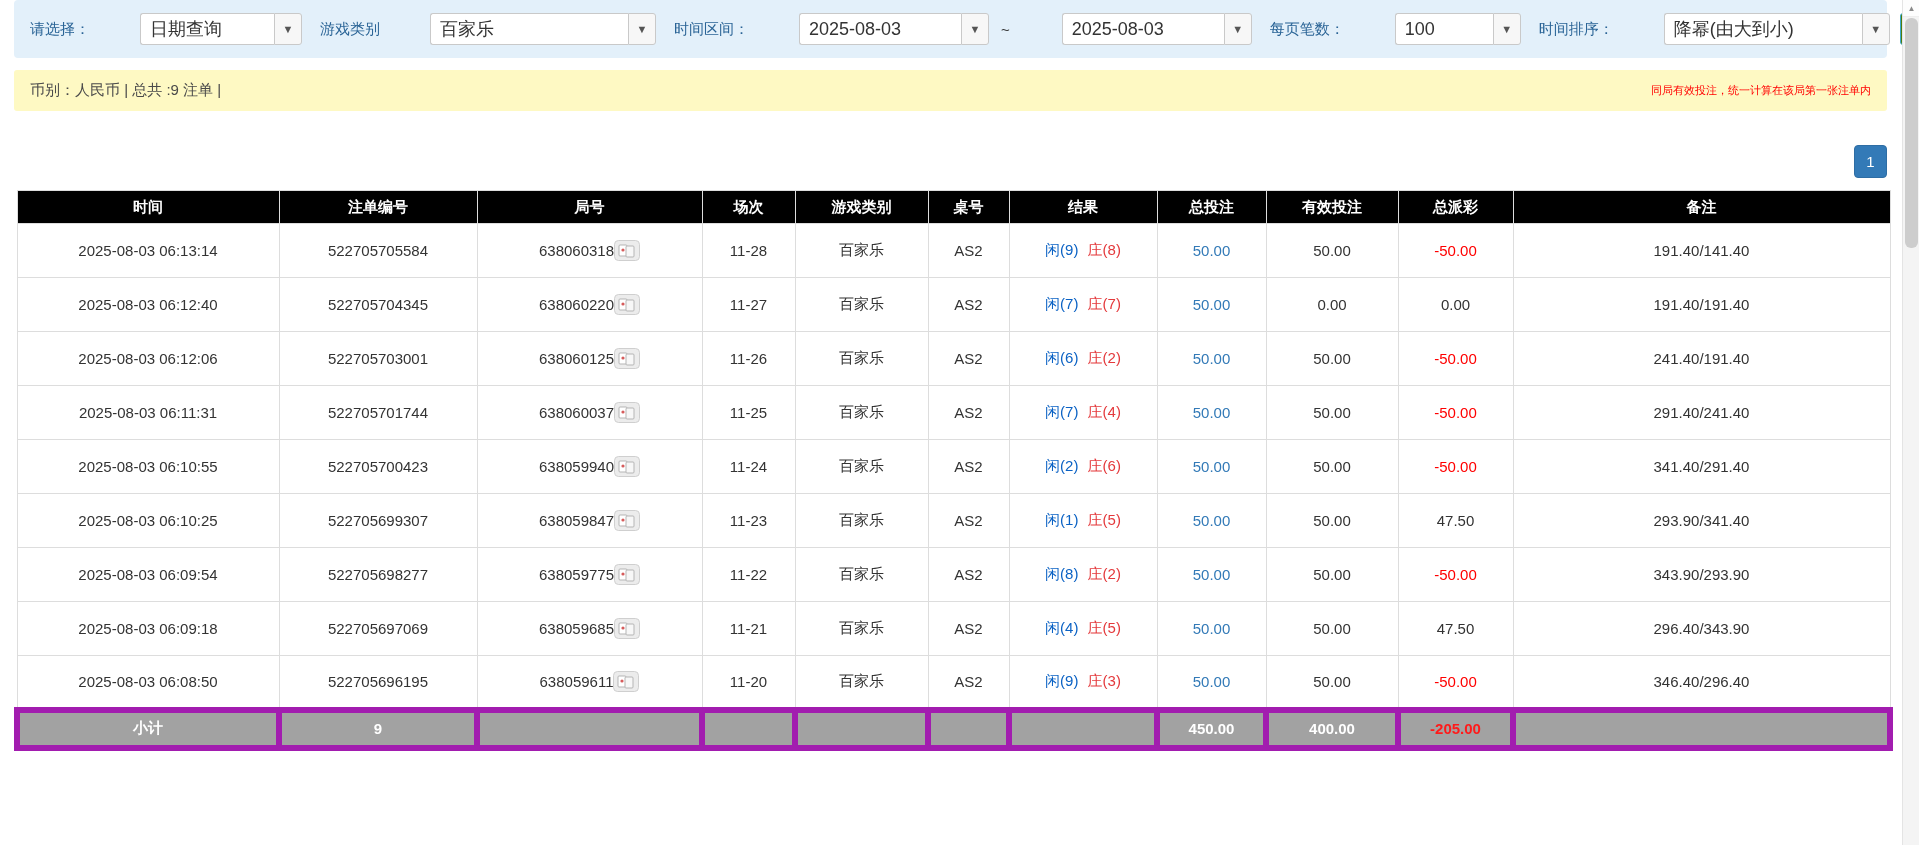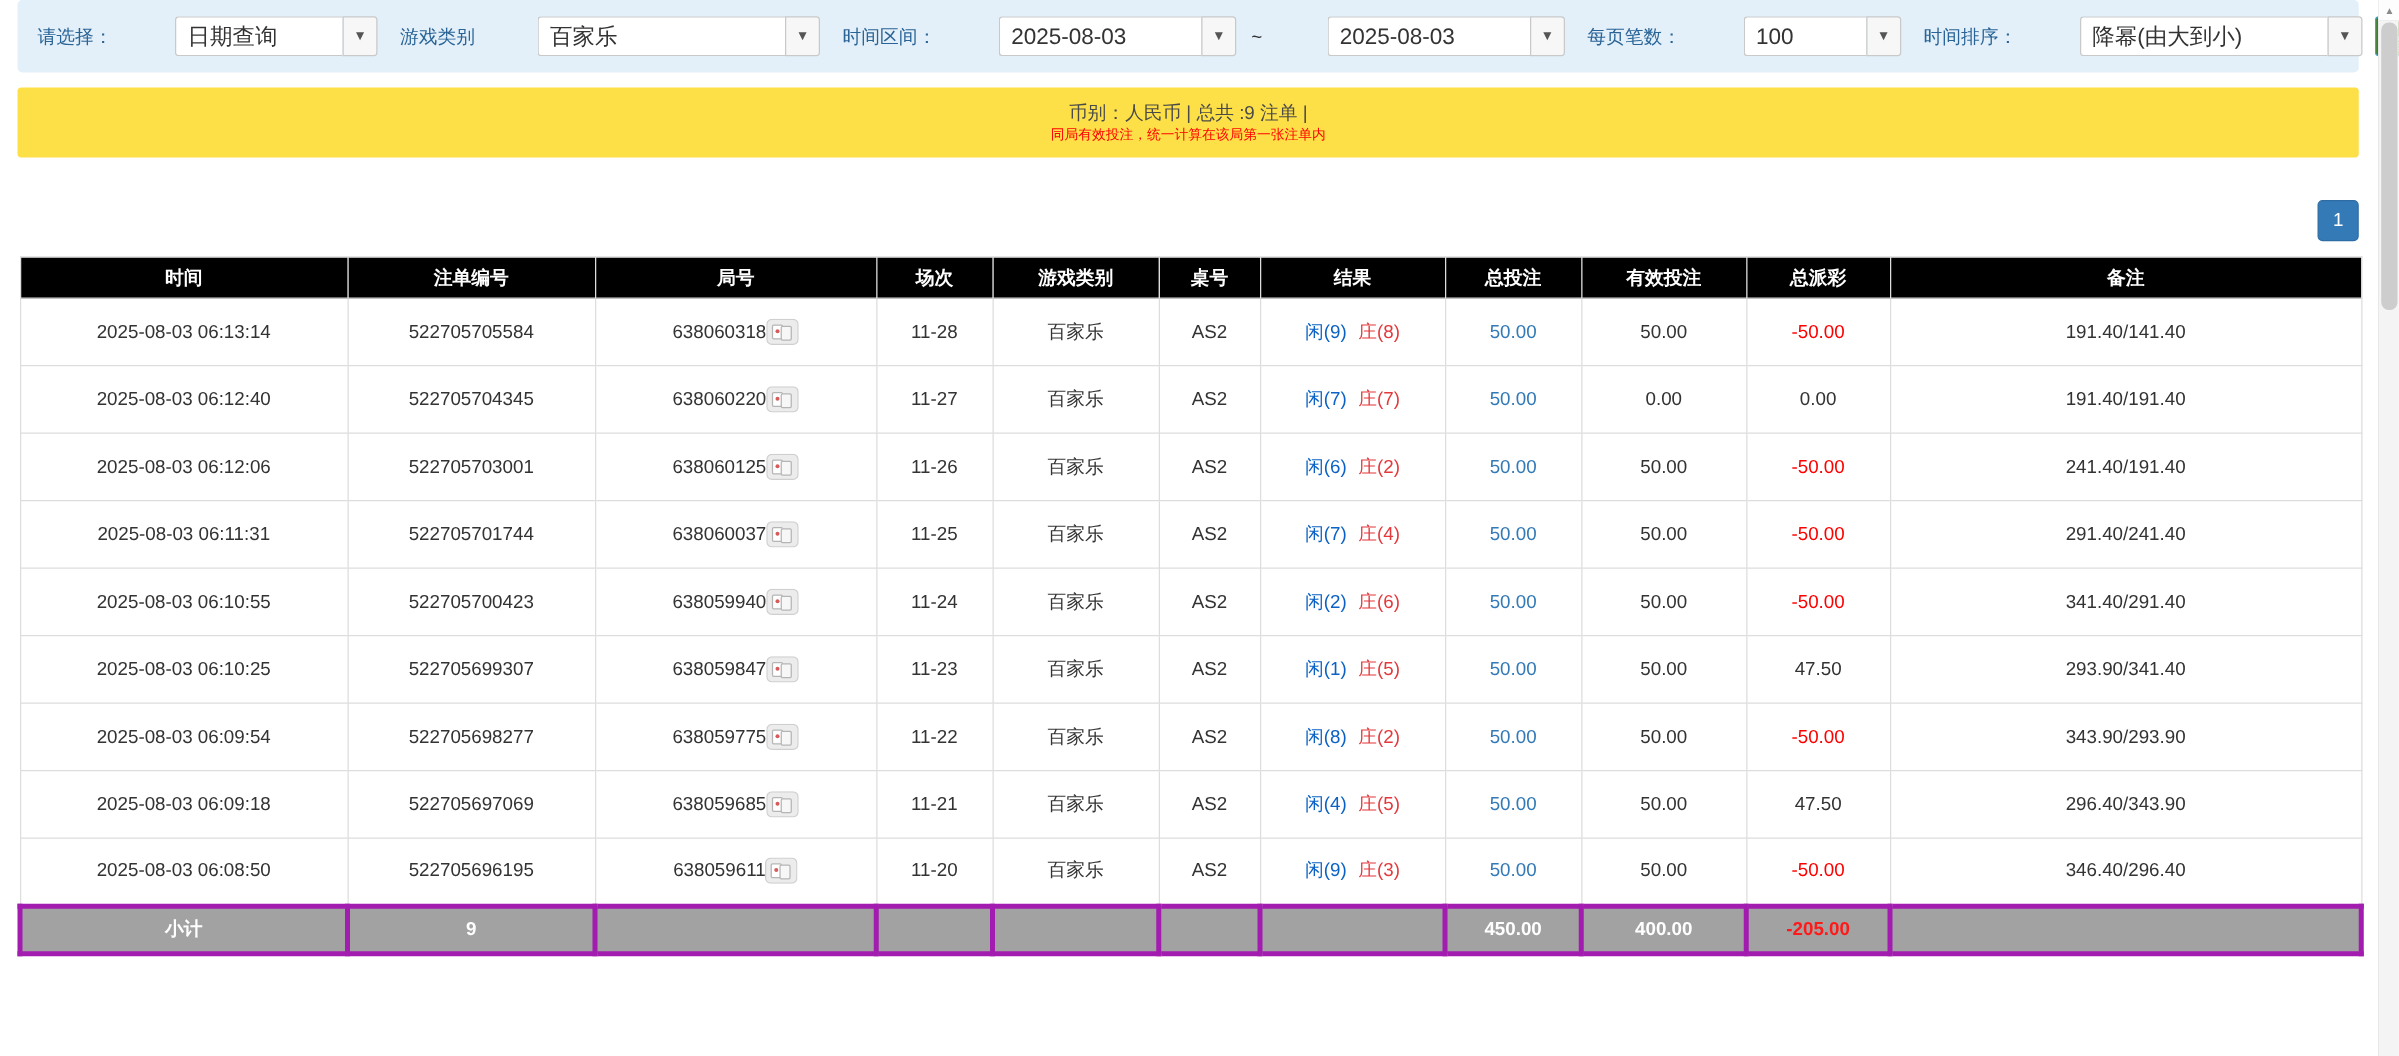--- a/index.html
+++ b/index.html
@@ -27,22 +27,22 @@
   .w-select input { width: 134px; }
   .w-game input { width: 198px; }
   .w-date input { width: 162px; }
   .w-count input { width: 98px; }
   .w-sort input { width: 198px; }
   .tilde { color: #333; font-size: 15px; padding: 0 2px; }
   .search-btn { background: #4d7c0f; border: 1px solid #38a8ca; color: #fff; font-size: 15px;
     padding: 12px 13px; height: 32px; border-radius: 3px; cursor: pointer; font-family: inherit; }
 
   
-  .summary-bar { background: #fde047; border-radius: 3px; padding: 11px 16px;
-    display: flex; align-items: center; justify-content: space-between; margin-bottom: 34px; flex-direction: column; }
+  .summary-bar { background: #fef9c3; border-radius: 3px; padding: 11px 16px;
+    display: flex; align-items: center; justify-content: space-between; margin-bottom: 34px; }
   .summary-left { color: #4a4a4a; font-size: 15px; }
   .summary-right { color: #f00; font-size: 11px; }
 
   
   .pagination { display: flex; justify-content: flex-end; margin-bottom: 12px; }
   .page-btn { background: #337ab7; border: 1px solid #2e6da4; color: #fff; font-size: 15px;
     min-width: 33px; height: 33px; border-radius: 4px; display: flex; align-items: center;
     justify-content: center; cursor: pointer; }
 
   
@@ -52,21 +52,21 @@
   td { border: 1px solid #ddd; height: 54px; text-align: center; font-size: 15px;
     color: #333; background: #fff; vertical-align: middle; }
   td.blue { color: #337ab7; }
   td.payout.neg { color: #f00; }
   .result-cell .player { color: #0b62c4; }
   .result-cell .banker { color: #e4393c; margin-left: 5px; }
   .round-cell-inner { display: inline-flex; align-items: center; gap: 0; }
   .round-icon { display: inline-flex; cursor: pointer; }
 
   tr.footer td { background: #a2a2a2; color: #fff; font-weight: bold; font-size: 15px;
-    height: 38px; border: 4px solid #a21caf; }
+    height: 38px; border: 6px solid #a21caf; }
   tr.footer td.neg { color: #ff1a1a; }
 
   
   .scrollbar { position: fixed; top: 0; right: 0; width: 17px; height: 845px;
     background: #f4f4f4; border-left: 1px solid #e4e4e4; }
   .sb-arrow { width: 17px; height: 17px; background: #fdfdfd; color: #8a8a8a; font-size: 8px;
     display: flex; align-items: center; justify-content: center; cursor: pointer;
     border-bottom: 1px solid #eee; }
   .sb-thumb { position: absolute; top: 18px; left: 2px; width: 13px; height: 230px;
     background: #cdcdcd; border-radius: 6px; cursor: grab; }

